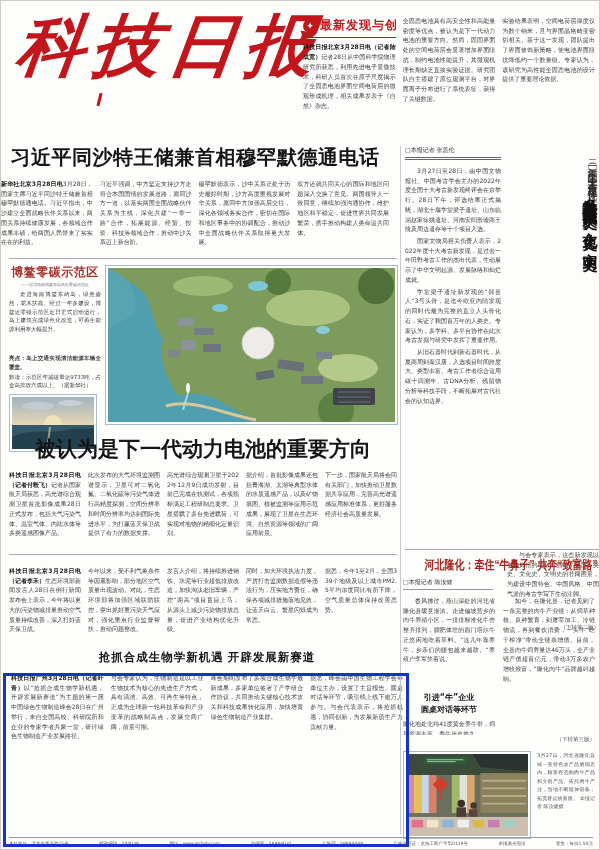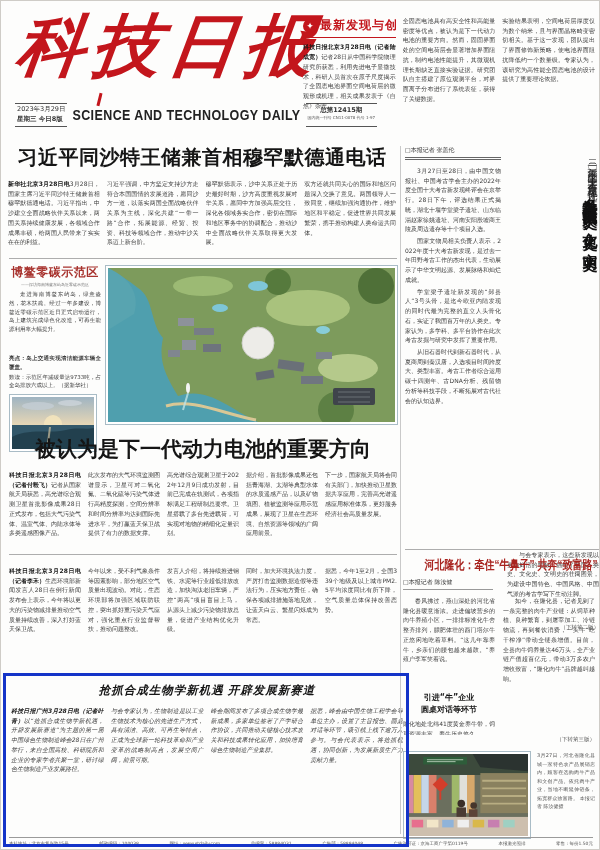--- a/index.html
+++ b/index.html
@@ -49,47 +49,36 @@
 </style>
 </head>
 <body>
 
 <div id="page">
 
   <div class="abs" style="left:16px;top:4px;">
     <div class="masthead-title">科技日报</div>
   </div>
   <div class="abs red-tick" style="left:97px;top:92px;"></div>
-  <div class="abs dateline" style="left:14px;top:102px;width:286px;">
-    <div class="date-stack">
-      <div>2023年3月29日</div>
-      <div style="font-weight:bold;">星期三 今日8版</div>
-    </div>
-    <div class="eng-title" style="flex:1;text-align:center;">SCIENCE AND TECHNOLOGY DAILY</div>
-    <div class="issue-stack">
-      <div style="font-weight:bold;">总第12415期</div>
-      <div class="issue-sub">国内统一刊号 CN11-0078 代号 1-97</div>
-    </div>
-  </div>
 
   <div class="abs" style="left:302px;top:10px;width:292px;">
     <div class="cols" style="gap:7px;margin-top:5px;">
       <div class="col" style="width:93px;height:100px;">
         <div class="badge">
           <span class="badge-icon">✦</span>
           <span class="badge-label">最新发现与创新</span>
         </div>
         <b class="lead">科技日报北京3月28日电（记者陆成宽）</b><span>记者28日从中国科学院物理研究所获悉，利用先进电子显微技术，科研人员首次在原子尺度揭示了全固态电池界面空间电荷层的微观形成机理，相关成果发表于《自然》杂志。</span>
       </div>
       <div class="col" style="width:93px;height:100px;">全固态电池具有高安全性和高能量密度等优点，被认为是下一代动力电池的重要方向。然而，固固界面处的空间电荷层会显著增加界面阻抗，制约电池性能提升，其微观机理长期缺乏直接实验证据。研究团队自主搭建了原位观测平台，对界面离子分布进行了系统表征，获得了关键数据。</div>
       <div class="col" style="width:93px;height:100px;">实验结果表明，空间电荷层厚度仅为数个纳米，且与界面晶格畸变密切相关。基于这一发现，团队提出了界面修饰新策略，使电池界面阻抗降低约一个数量级。专家认为，该研究为高性能全固态电池的设计提供了重要理论依据。</div>
     </div>
   </div>
 
-  <div class="abs" style="left:7px;top:143px;width:388px;">
+  <div class="abs" style="left:0;top:143px;width:388px;">
     <div class="hl" style="font-size:20px;letter-spacing:.5px;">习近平同沙特王储兼首相穆罕默德通电话</div>
     <div class="cols" style="gap:7px;margin-top:8px;">
       <div class="col" style="width:92px;height:74px;"><b class="lead">新华社北京3月28日电</b><span>3月28日，国家主席习近平同沙特王储兼首相穆罕默德通电话。习近平指出，中沙建立全面战略伙伴关系以来，两国关系持续健康发展，各领域合作成果丰硕，给两国人民带来了实实在在的利益。</span></div>
       <div class="col" style="width:92px;height:74px;">习近平强调，中方坚定支持沙方走符合本国国情的发展道路，愿同沙方一道，以落实两国全面战略伙伴关系为主线，深化共建“一带一路”合作，拓展能源、经贸、投资、科技等领域合作，推动中沙关系迈上新台阶。</div>
       <div class="col" style="width:92px;height:74px;">穆罕默德表示，沙中关系正处于历史最好时期，沙方高度重视发展对华关系，愿同中方加强高层交往，深化各领域务实合作，密切在国际和地区事务中的协调配合，推动沙中全面战略伙伴关系取得更大发展。</div>
       <div class="col" style="width:92px;height:74px;">双方还就共同关心的国际和地区问题深入交换了意见。两国领导人一致同意，继续加强沟通协作，维护地区和平稳定，促进世界共同发展繁荣，携手推动构建人类命运共同体。</div>
     </div>
   </div>
 
   <div class="abs hr" style="left:8px;top:257px;width:388px;"></div>
@@ -167,21 +156,21 @@
   <div class="abs" style="left:8px;top:559px;width:388px;">
     <div class="cols" style="gap:7px;margin-top:6px;">
       <div class="col" style="width:72px;height:74px;"><b class="lead">科技日报北京3月28日电（记者李禾）</b><span>生态环境部新闻发言人28日在例行新闻发布会上表示，今年将以更大的污染物减排量推动空气质量持续改善，深入打好蓝天保卫战。</span></div>
       <div class="col" style="width:72px;height:74px;">今年以来，受不利气象条件等因素影响，部分地区空气质量出现波动。对此，生态环境部将加强区域联防联控，突出抓好重污染天气应对，强化重点行业监督帮扶，推动问题整改。</div>
       <div class="col" style="width:72px;height:74px;">发言人介绍，将持续推进钢铁、水泥等行业超低排放改造，加快淘汰老旧车辆，严控“两高”项目盲目上马，从源头上减少污染物排放总量，促进产业结构优化升级。</div>
       <div class="col" style="width:72px;height:74px;">同时，加大环境执法力度，严厉打击监测数据造假等违法行为，压实地方责任，确保各项减排措施落地见效，让蓝天白云、繁星闪烁成为常态。</div>
       <div class="col" style="width:72px;height:74px;">据悉，今年1至2月，全国339个地级及以上城市PM2.5平均浓度同比有所下降，空气质量总体保持改善态势。</div>
     </div>
   </div>
 
-  <div class="abs" style="left:10px;top:682px;width:392px;font-style:italic;">
+  <div class="abs" style="left:10px;top:649px;width:392px;">
     <div class="hl" style="font-size:11.5px;letter-spacing:1px;">抢抓合成生物学新机遇  开辟发展新赛道</div>
     <div class="cols" style="gap:7px;margin-top:8px;">
       <div class="col" style="width:93px;height:94px;"><b class="lead">科技日报广州3月28日电（记者叶青）</b><span>以“抢抓合成生物学新机遇，开辟发展新赛道”为主题的第一届中国绿色生物制造峰会28日在广州举行，来自全国高校、科研院所和企业的专家学者共聚一堂，研讨绿色生物制造产业发展路径。</span></div>
       <div class="col" style="width:93px;height:94px;">与会专家认为，生物制造是以工业生物技术为核心的先进生产方式，具有清洁、高效、可再生等特点，正成为全球新一轮科技革命和产业变革的战略制高点，发展空间广阔，前景可期。</div>
       <div class="col" style="width:93px;height:94px;">峰会期间发布了多项合成生物学最新成果，多家单位签署了产学研合作协议，共同推动关键核心技术攻关和科技成果转化应用，加快培育绿色生物制造产业集群。</div>
       <div class="col" style="width:93px;height:94px;">据悉，峰会由中国生物工程学会等单位主办，设置了主旨报告、圆桌对话等环节，吸引线上线下逾万人参与。与会代表表示，将抢抓机遇，协同创新，为发展新质生产力贡献力量。</div>
     </div>
   </div>
 
   <div class="abs highlight-box" style="left:2px;top:672px;width:406px;height:174px;"></div>

